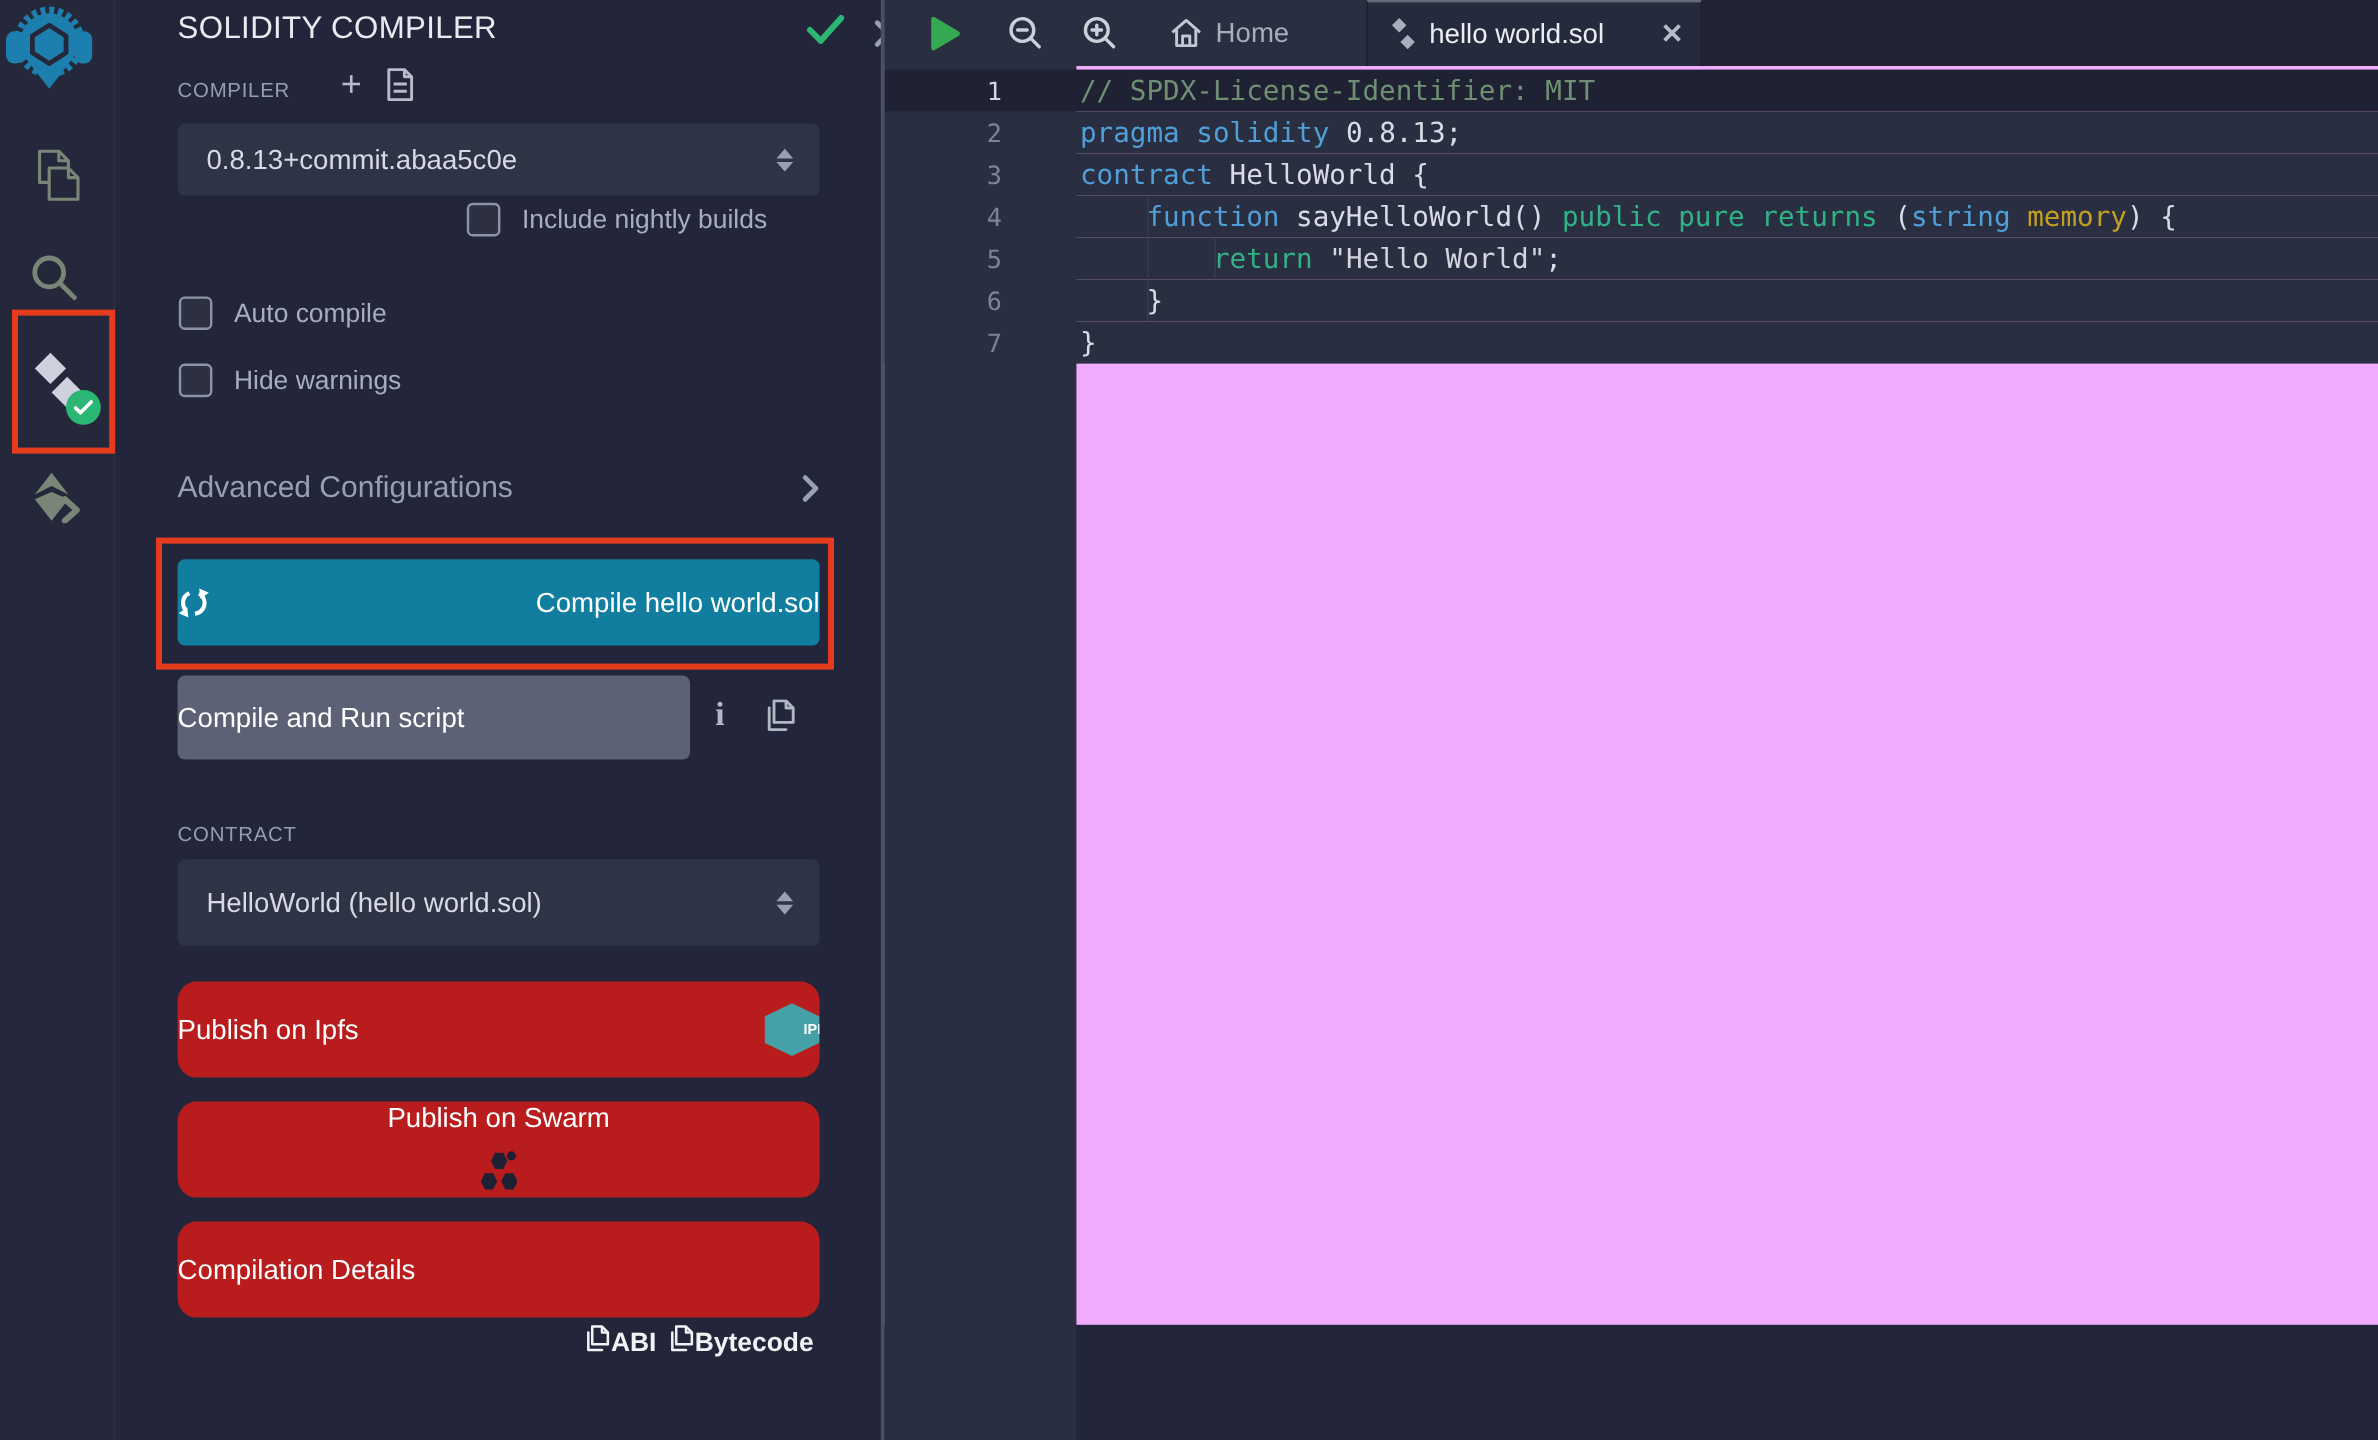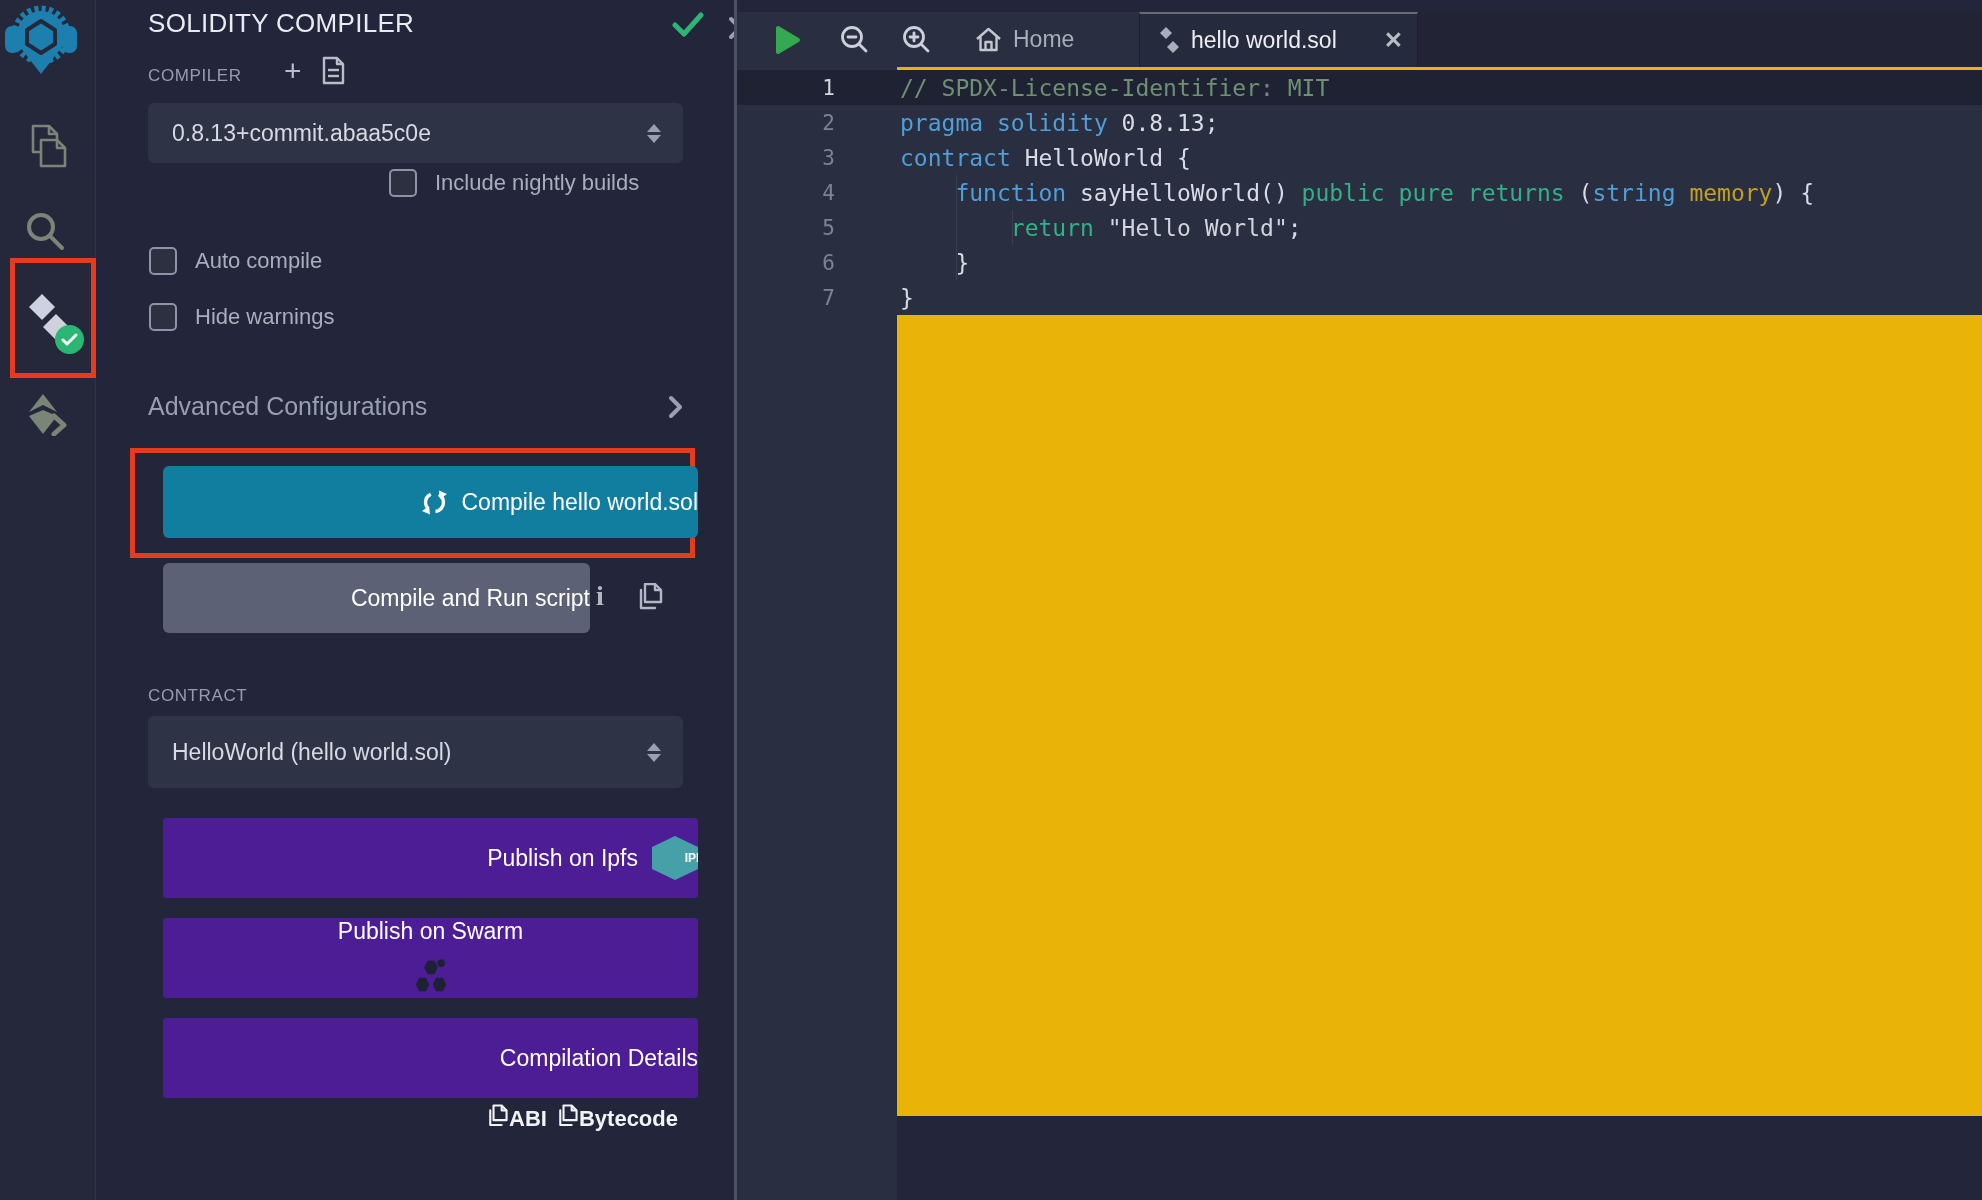--- a/index.html
+++ b/index.html
@@ -37,38 +37,38 @@
   .spinner .up{ border-bottom:8px solid #9aa0b2; }
   .spinner .dn{ border-top:8px solid #9aa0b2; }
   .chk-row{ position:absolute; display:flex; align-items:center; gap:18px; cursor:pointer; }
   .chk{ width:28px; height:28px; border:2px solid #8e93a6; border-radius:5px; background:#2c3040; }
   .chk-label{ font-size:22px; color:#a9aebd; }
   .advanced{ position:absolute; left:52px; top:392px; width:535px; display:flex; align-items:center; cursor:pointer;gap:22px;}
   .advanced span{ font-size:25px; color:#999fb1; flex:1; }
   .red-frame{ position:absolute; left:34px; top:448px; width:565px; height:110px;
     border:5px solid var(--accent-red); z-index:2; }
   .btn{ border:none; border-radius:6px; color:#fff; font-size:23px; font-family:"Liberation Sans",sans-serif;
-    display:flex; align-items:center; justify-content:flex-end; cursor:pointer; position:absolute; left:67px; }
+    display:flex; align-items:center; justify-content:space-between; cursor:pointer; position:absolute; left:52px; }
   .btn-compile{ top:466px; width:535px; height:72px; background:var(--primary); gap:14px; z-index:3; }
   .btn-run{ top:563px; width:427px; height:70px; background:#5d6175; }
   .info-i{ position:absolute; left:500px; top:580px; font-size:28px; font-weight:700; color:#b2b7c4;
     font-family:"Liberation Serif", serif; cursor:pointer; }
   .copy-ic{ cursor:pointer; }
   .copy-abs1{ position:absolute; left:541px; top:583px; }
-  .btn-gray{ width:535px; height:80px; background:#4c1d95; border-radius:4px; gap:14px; }
+  .btn-gray{ width:535px; height:80px; background:#b91c1c; border-radius:16px; gap:14px; }
   .ipfs-badge{ width:40px; height:44px; background:#46a0a7; display:flex; align-items:center; justify-content:center;
     clip-path:polygon(50% 0,100% 25%,100% 75%,50% 100%,0 75%,0 25%); font-size:12px; font-weight:700; color:#fff;padding-left:46px; }
   .abi-row{ position:absolute; left:52px; top:1104px; width:530px; display:flex; justify-content:flex-end;
     align-items:center; }
   .abi-row .lbl{ font-size:22px; font-weight:600; color:#f2f3f7; cursor:pointer; }
   .gap34{ width:10px; }
   
   .divider{ position:absolute; left:734px; top:0; width:3px; height:1200px; background:#4a5065; z-index:6; }
   
-  .editor{ position:absolute; left:737px; top:12px; width:1245px; height:1104px; background:#eab308; }
+  .editor{ position:absolute; left:737px; top:0; width:1245px; height:1104px; background:#f0abfc; }
   .tabbar{ position:absolute; left:0; top:0; width:1245px; height:55px; background:#222435; }
   .tab-strip-light{ position:absolute; left:0; top:0; width:402px; height:55px; background:#2a2e41; }
   .tb-icon{ position:absolute; cursor:pointer; }
   .tab-home{ position:absolute; left:228px; top:0; height:55px; display:flex; align-items:center; gap:11px;
     padding:0 10px; cursor:pointer; }
   .tab-home .lbl{ font-size:23px; color:#a8adbb; }
   .tab-active{ position:absolute; left:402px; top:0; width:279px; height:55px; background:#262a3d;
     border-left:1px solid #1b1e2d; border-right:1px solid #1b1e2d; border-top:2px solid rgba(255,255,255,.3);
     display:flex; align-items:center; gap:12px; padding:0 14px 0 20px; cursor:pointer; }
   .tab-active .lbl{ font-size:23px; color:#eceef3; flex:1; }

